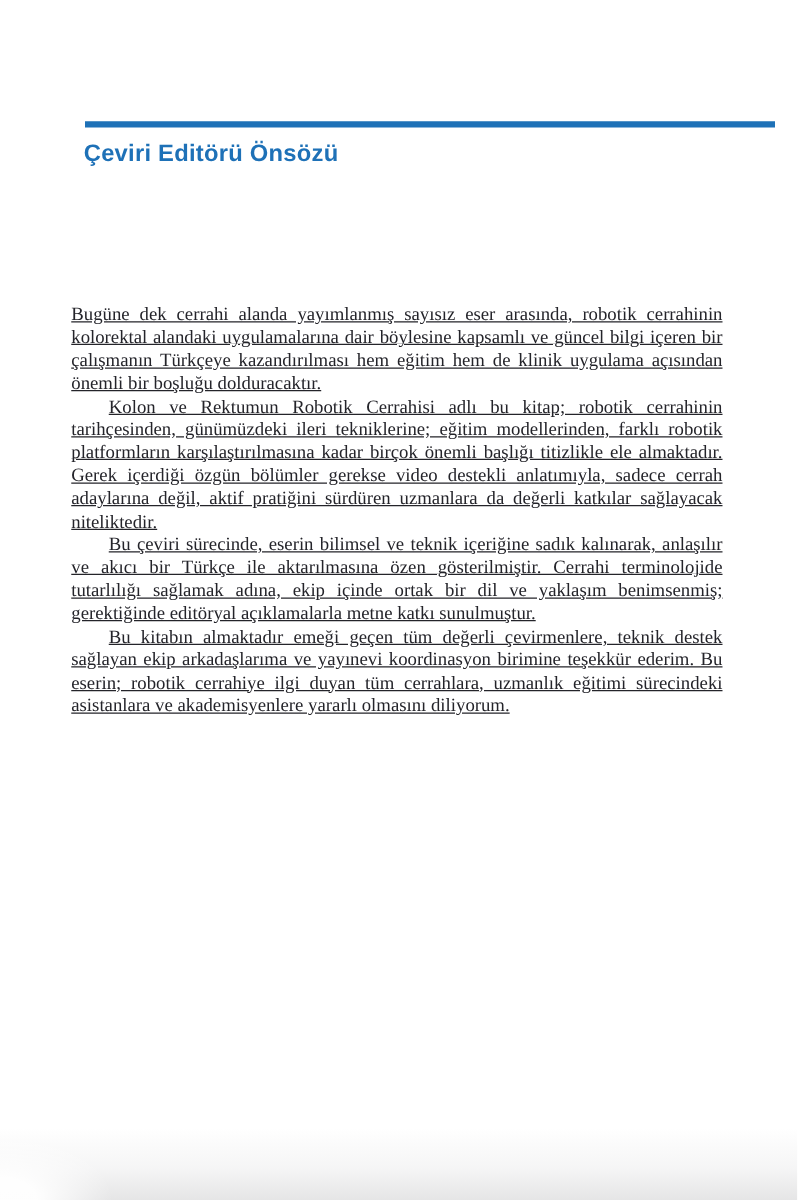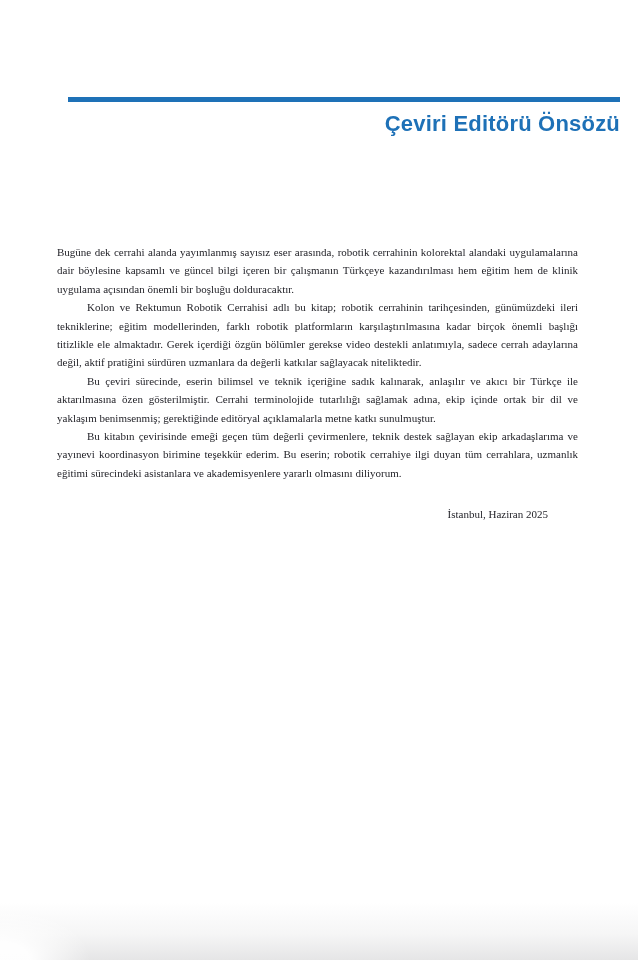--- a/index.html
+++ b/index.html
@@ -25,34 +25,34 @@
     background: var(--accent, #1e71b7);
   }
   .heading {
     position: absolute;
     left: 67px;
     top: 110px;
     width: 553px;
     margin: 0;
     font-family: "Liberation Sans", "DejaVu Sans", sans-serif;
     font-weight: 700;
-    font-size: 22px;
+    font-size: 19px;
     line-height: 28px;
     letter-spacing: 0.2px;
     color: var(--accent, #1e71b7);
-    text-align: right;
   }
   .content {
     position: absolute;
     left: 57px;
     top: 243px;
     width: 521px;
-    font-size: 11px;
+    font-size: 15px;
     line-height: 18.4px;
     text-align: justify;
+    text-decoration: underline;
   }
   .content p {
     margin: 0;
     text-indent: 30px;
     hyphens: auto;
   }
   .content p.no-indent {
     text-indent: 0;
   }
   .closing {
@@ -98,23 +98,22 @@
 <div class="page">
 
   <div class="top-rule"></div>
 
   <h1 class="heading">Çeviri Editörü Önsözü</h1>
 
   <div class="content">
     <p class="no-indent">Bugüne dek cerrahi alanda yayımlanmış sayısız eser arasında, robotik cerrahinin kolorektal alandaki uygulamalarına dair böylesine kapsamlı ve güncel bilgi içeren bir çalışmanın Türkçeye kazandırılması hem eğitim hem de klinik uygulama açısından önemli bir boşluğu dolduracaktır.</p>
     <p>Kolon ve Rektumun Robotik Cerrahisi adlı bu kitap; robotik cerrahinin tarihçesinden, günümüzdeki ileri tekniklerine; eğitim modellerinden, farklı robotik platformların karşılaştırılmasına kadar birçok önemli başlığı titizlikle ele almaktadır. Gerek içerdiği özgün bölümler gerekse video destekli anlatımıyla, sadece cerrah adaylarına değil, aktif pratiğini sürdüren uzmanlara da değerli katkılar sağlayacak niteliktedir.</p>
     <p>Bu çeviri sürecinde, eserin bilimsel ve teknik içeriğine sadık kalınarak, anlaşılır ve akıcı bir Türkçe ile aktarılmasına özen gösterilmiştir. Cerrahi terminolojide tutarlılığı sağlamak adına, ekip içinde ortak bir dil ve yaklaşım benimsenmiş; gerektiğinde editöryal açıklamalarla metne katkı sunulmuştur.</p>
-    <p>Bu kitabın çevirisinde emeği geçen tüm değerli çevirmenlere, teknik destek sağlayan ekip arkadaşlarıma ve yayınevi koordinasyon birimine teşekkür ederim. Bu eserin; robotik cerrahiye ilgi duyan tüm cerrahlara, uzmanlık eğitimi sürecindeki asistanlara ve akademisyenlere yararlı olmasını diliyorum.</p>
+    <p>Bu kitabın almaktadır emeği geçen tüm değerli çevirmenlere, teknik destek sağlayan ekip arkadaşlarıma ve yayınevi koordinasyon birimine teşekkür ederim. Bu eserin; robotik cerrahiye ilgi duyan tüm cerrahlara, uzmanlık eğitimi sürecindeki asistanlara ve akademisyenlere yararlı olmasını diliyorum.</p>
 
     <div class="signature">
-      <div>İstanbul, Haziran 2025</div>
     </div>
   </div>
 
   <div class="bottom-shadow"></div>
   <div class="corner-light"></div>
 
 </div>
 
 </body></html>

